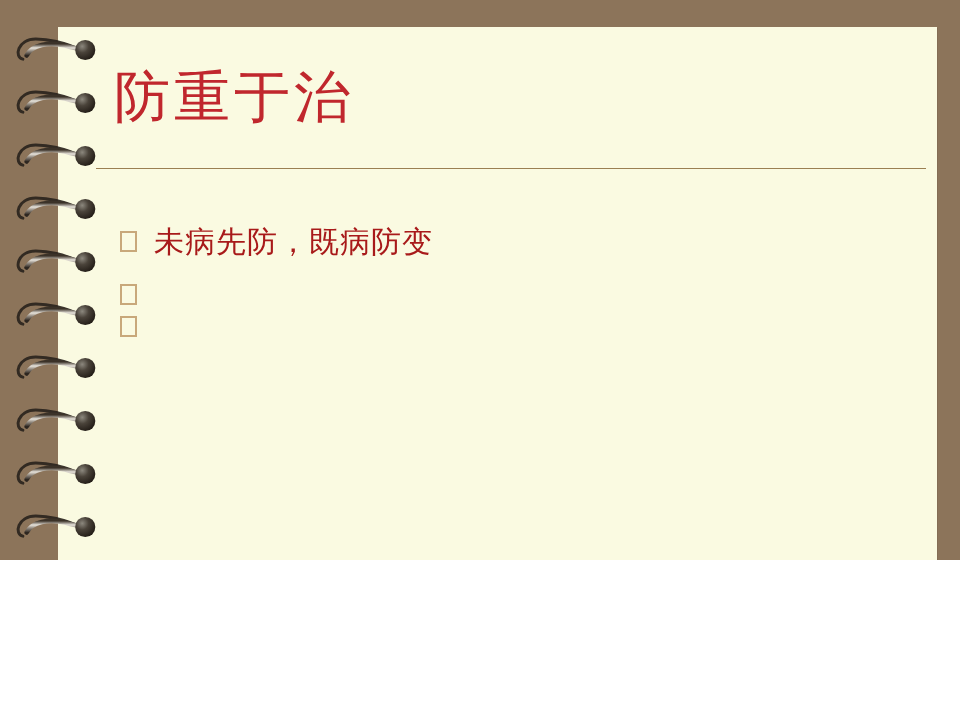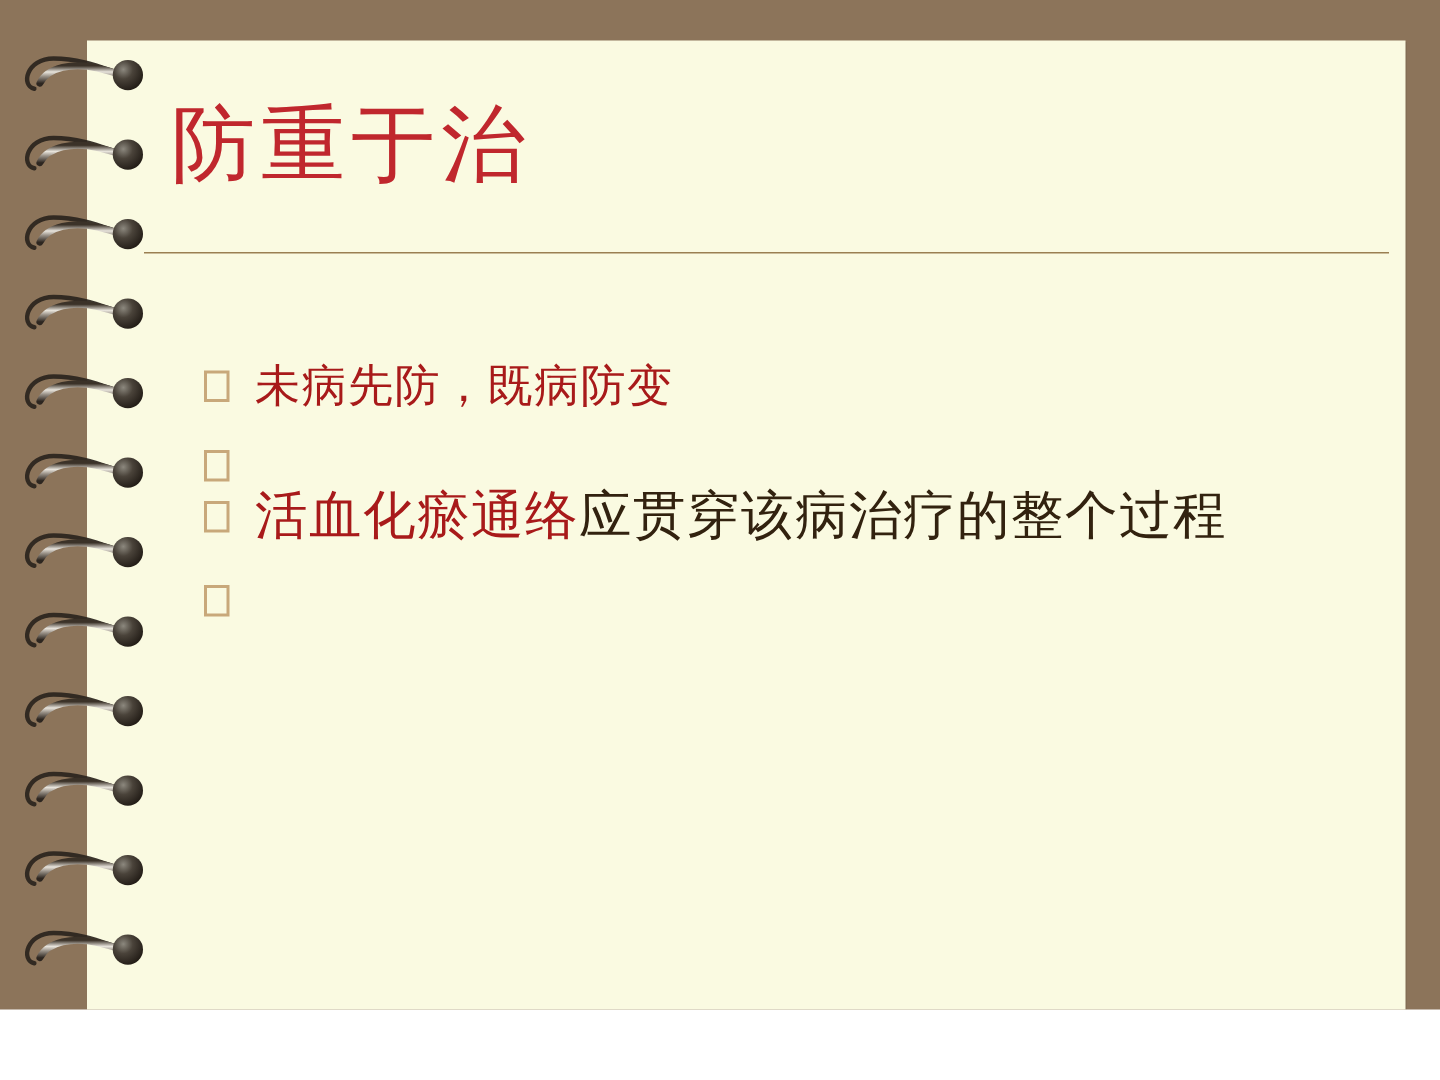--- a/index.html
+++ b/index.html
@@ -11,21 +11,21 @@
     width: 960px;
     height: 720px;
     overflow: hidden;
     font-family: "Liberation Serif", "DejaVu Serif", serif;
   }
 
   
   .slide {
     position: relative;
     width: 960px;
-    height: 673px;
+    height: 560px;
     background: #8C745A;
     overflow: hidden;
   }
 
   
   .page {
     position: absolute;
     left: 58px;
     top: 27px;
     width: 879px;
@@ -79,21 +79,21 @@
     height: 0;
     border-top: 1px solid #9A7F52;
   }
 
   
   .body-list {
     position: absolute;
     left: 120px;
     top: 222px;
     width: 800px;
-    margin: 16px;
+    margin: 0;
     padding: 0;
     list-style: none;
   }
   .bullet-row {
     display: flex;
     align-items: flex-start;
     margin: 0 0 11px 0;
     white-space: nowrap;
   }
   .bullet-marker {
@@ -142,26 +142,20 @@
       <span class="bullet-marker"></span>
       <span class="bullet-text">
         <span class="seg-red">未病先防，既病防变</span>
       </span>
     </li>
 
     <li class="bullet-row row-2">
       <span class="bullet-marker"></span>
     </li>
 
-    <li class="bullet-row row-3">
-      <span class="bullet-marker"></span>
-      <span class="bullet-text">
-        <span class="seg-red">活血化瘀通络</span><span class="seg-dark">应贯穿该病治疗的整个过程</span>
-      </span>
-    </li>
 
     <li class="bullet-row row-4">
       <span class="bullet-marker"></span>
     </li>
   </ul>
 
   <div class="spiral" id="spiral">
       <svg class="coil" width="110" height="48" viewBox="0 0 110 48" style="top: 28px;">
         <defs>
           <linearGradient id="wg0" x1="0" y1="0" x2="0" y2="1">

